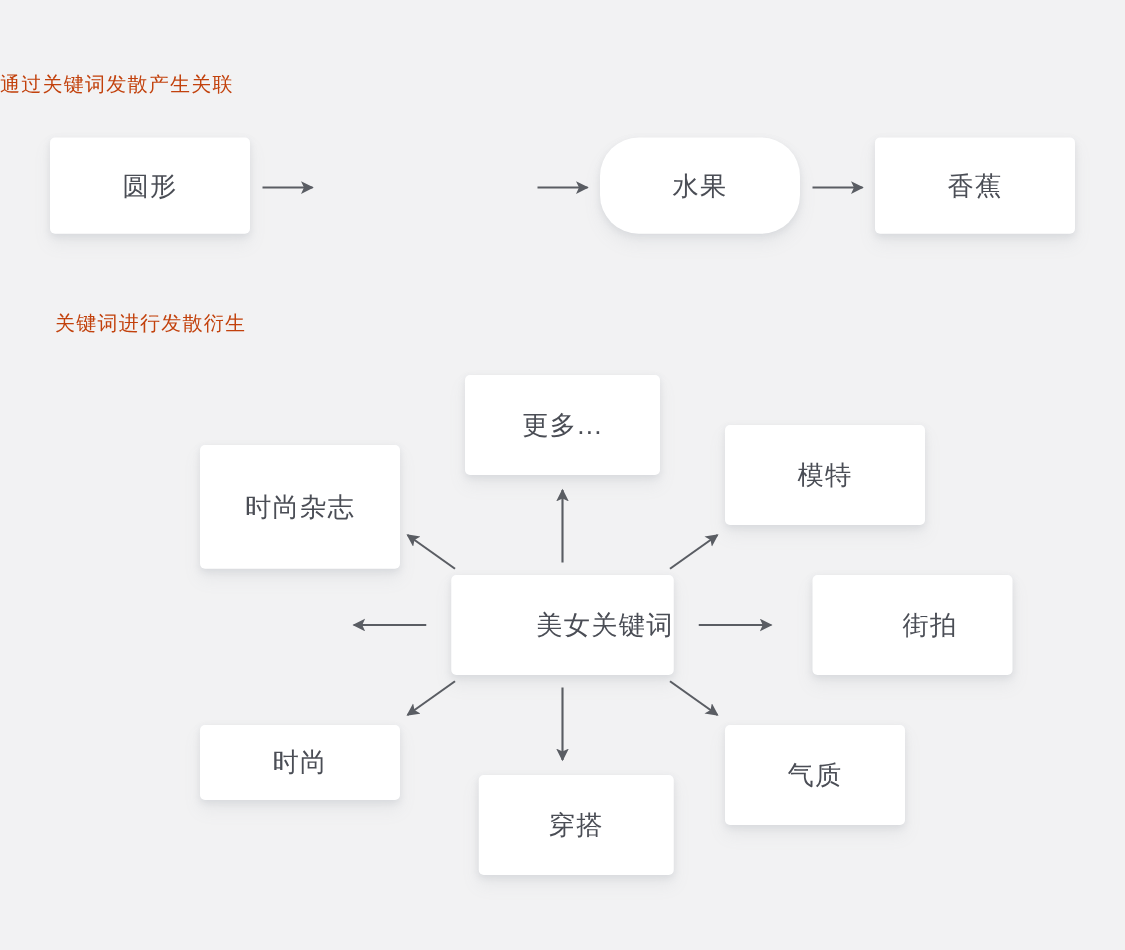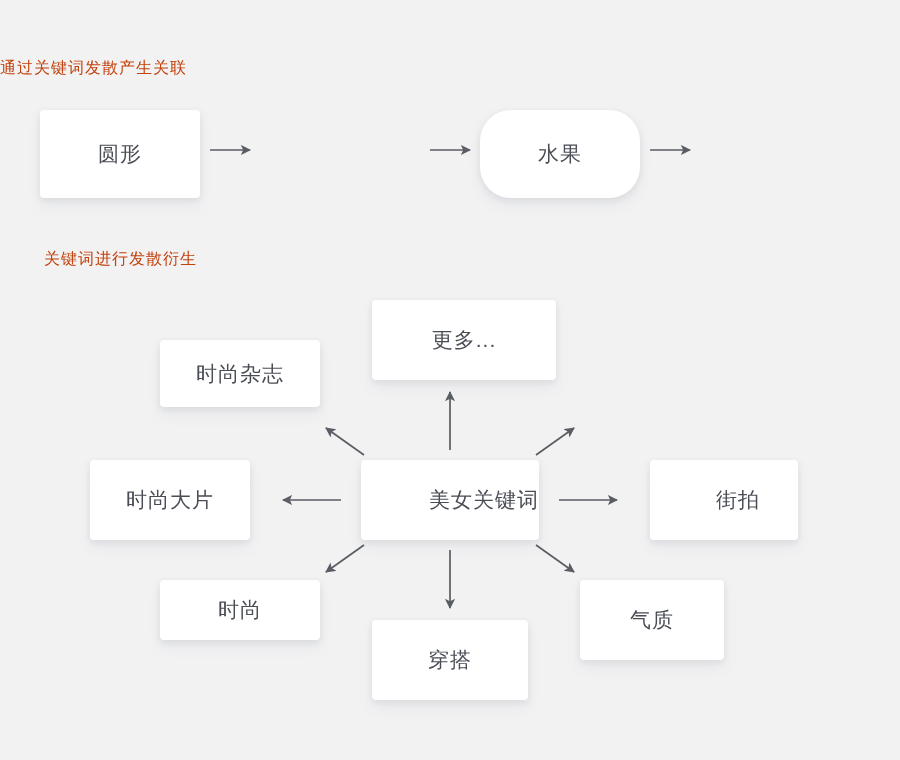--- a/index.html
+++ b/index.html
@@ -42,35 +42,35 @@
     display: flex;
     align-items: center;
     justify-content: center;
     color: #4a4d55;
     font-size: 21px;
     letter-spacing: 1px;
     box-sizing: border-box;
   }
 
   
-  .chain-node { width: 160px; height: 88px; top: 110px; }
+  .chain-node { width: 160px; height: 77px; top: 110px; }
   #node-circle  { left: 40px; }
   #node-melon   { left: 260px; }
   #node-fruit   { left: 480px; border-radius: 31px; }
   #node-banana  { left: 700px; }
 
   
-  #node-more      { left: 372px; top: 300px;  width: 184px; height: 80px; }
-  #node-magazine  { left: 160px; top: 340px;  width: 160px; height: 67px; }
+  #node-more      { left: 372px; top: 300px;  width: 156px; height: 80px; }
+  #node-magazine  { left: 160px; top: 356px;  width: 160px; height: 99px; }
   #node-model     { left: 580px; top: 340px;  width: 160px; height: 80px; }
   #node-bigshoot  { left: 90px;  top: 460px;  width: 160px; height: 80px; }
   #node-center    { left: 361px; top: 460px;  width: 178px; height: 80px; justify-content: flex-end; }
-  #node-street    { left: 650px; top: 460px;  width: 148px; height: 80px; padding-left: 28px; }
+  #node-street    { left: 650px; top: 460px;  width: 160px; height: 80px; padding-left: 28px; }
   #node-fashion   { left: 160px; top: 580px;  width: 160px; height: 60px; }
-  #node-outfit    { left: 372px; top: 620px;  width: 156px; height: 80px; }
+  #node-outfit    { left: 383px; top: 620px;  width: 156px; height: 80px; }
   #node-temper    { left: 580px; top: 580px;  width: 144px; height: 80px; }
 
   
   .arrows {
     position: absolute;
     left: 0; top: 0;
     width: 900px;
     height: 760px;
     pointer-events: none;
   }
@@ -81,31 +81,34 @@
 <div class="stage">
 
   <div class="caption" id="caption-1">通过关键词发散产生关联</div>
 
   <div class="node chain-node" id="node-circle">
     <span>圆形</span>
   </div>
   <div class="node chain-node" id="node-fruit">
     <span>水果</span>
   </div>
+  <div class="node chain-node" id="node-banana">
+    <span>香蕉</span>
+  </div>
 
   <div class="caption" id="caption-2">关键词进行发散衍生</div>
 
   <div class="node" id="node-more">
     <span>更多...</span>
   </div>
   <div class="node" id="node-magazine">
     <span>时尚杂志</span>
   </div>
-  <div class="node" id="node-bigshoot">
-    <span>时尚大片</span>
+  <div class="node" id="node-model">
+    <span>模特</span>
   </div>
   <div class="node" id="node-center">
     <span>美女关键词</span>
   </div>
   <div class="node" id="node-street">
     <span>街拍</span>
   </div>
   <div class="node" id="node-fashion">
     <span>时尚</span>
   </div>

